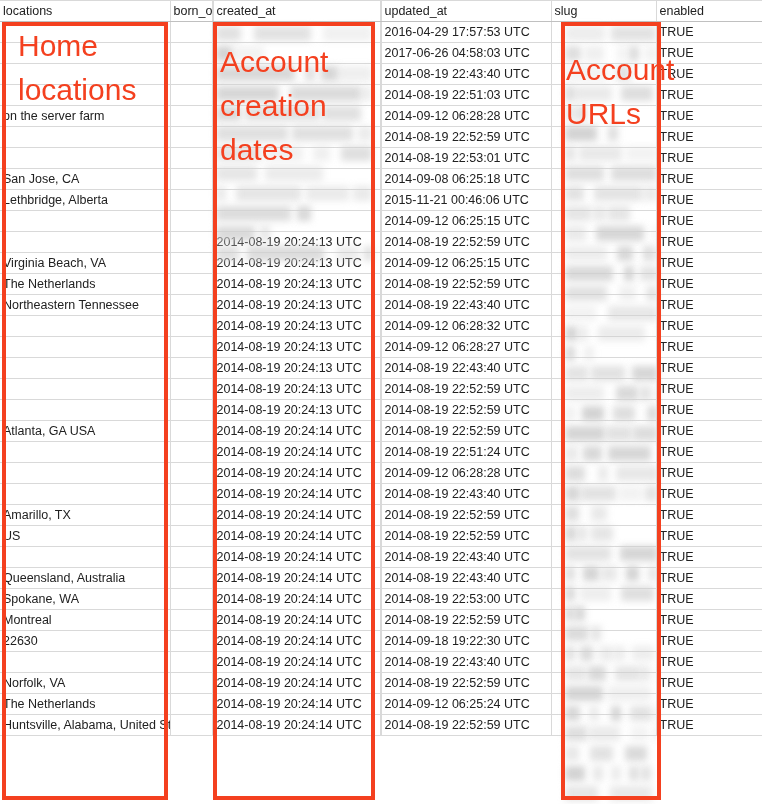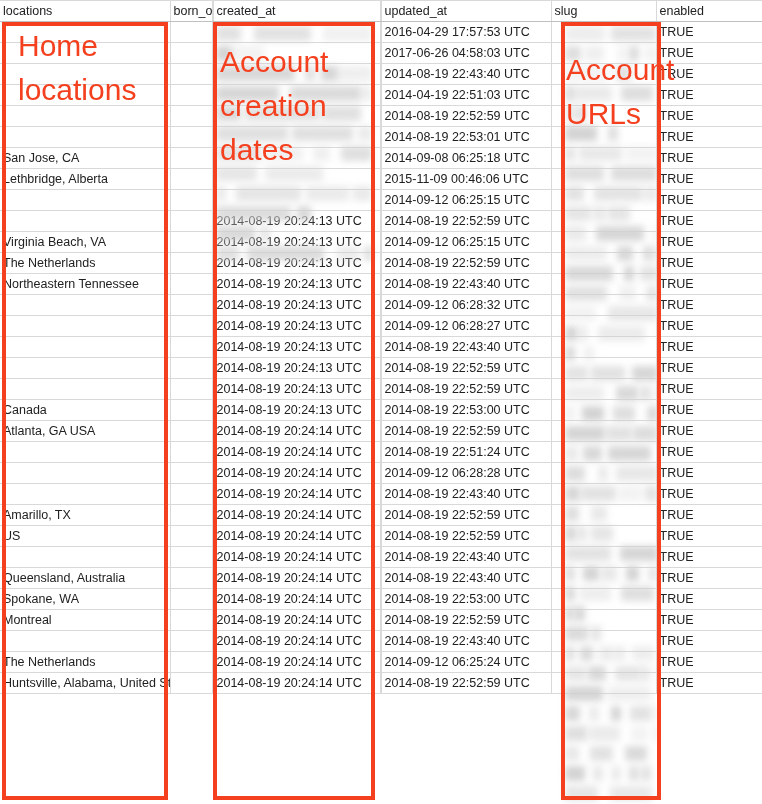--- a/index.html
+++ b/index.html
@@ -143,21 +143,31 @@
           <td>2014-08-19 22:43:40 UTC</td>
           <td class="slug-cell"></td>
           <td class="enabled-cell">TRUE</td>
         </tr>
         <tr>
           <td></td>
           <td></td>
           <td class="spacer-cell"></td>
           <td></td>
           <td class="spacer-cell"></td>
-          <td>2014-04-19 22:51:03 UTC</td>
+          <td>2014-08-19 22:51:03 UTC</td>
+          <td class="slug-cell"></td>
+          <td class="enabled-cell">TRUE</td>
+        </tr>
+        <tr>
+          <td>on the server farm</td>
+          <td></td>
+          <td class="spacer-cell"></td>
+          <td></td>
+          <td class="spacer-cell"></td>
+          <td>2014-09-12 06:28:28 UTC</td>
           <td class="slug-cell"></td>
           <td class="enabled-cell">TRUE</td>
         </tr>
         <tr>
           <td></td>
           <td></td>
           <td class="spacer-cell"></td>
           <td></td>
           <td class="spacer-cell"></td>
           <td>2014-08-19 22:52:59 UTC</td>
@@ -183,21 +193,21 @@
           <td>2014-09-08 06:25:18 UTC</td>
           <td class="slug-cell"></td>
           <td class="enabled-cell">TRUE</td>
         </tr>
         <tr>
           <td>Lethbridge, Alberta</td>
           <td></td>
           <td class="spacer-cell"></td>
           <td></td>
           <td class="spacer-cell"></td>
-          <td>2015-11-09 00:46:06 UTC</td>
+          <td>2015-11-21 00:46:06 UTC</td>
           <td class="slug-cell"></td>
           <td class="enabled-cell">TRUE</td>
         </tr>
         <tr>
           <td></td>
           <td></td>
           <td class="spacer-cell"></td>
           <td></td>
           <td class="spacer-cell"></td>
           <td>2014-09-12 06:25:15 UTC</td>
@@ -288,136 +298,146 @@
           <td></td>
           <td></td>
           <td class="spacer-cell"></td>
           <td>2014-08-19 20:24:13 UTC</td>
           <td class="spacer-cell"></td>
           <td>2014-08-19 22:52:59 UTC</td>
           <td class="slug-cell"></td>
           <td class="enabled-cell">TRUE</td>
         </tr>
         <tr>
-          <td>Canada</td>
-          <td></td>
-          <td class="spacer-cell"></td>
-          <td>2014-08-19 20:24:13 UTC</td>
+          <td>Atlanta, GA  USA</td>
+          <td></td>
+          <td class="spacer-cell"></td>
+          <td>2014-08-19 20:24:14 UTC</td>
+          <td class="spacer-cell"></td>
+          <td>2014-08-19 22:52:59 UTC</td>
+          <td class="slug-cell"></td>
+          <td class="enabled-cell">TRUE</td>
+        </tr>
+        <tr>
+          <td></td>
+          <td></td>
+          <td class="spacer-cell"></td>
+          <td>2014-08-19 20:24:14 UTC</td>
+          <td class="spacer-cell"></td>
+          <td>2014-08-19 22:51:24 UTC</td>
+          <td class="slug-cell"></td>
+          <td class="enabled-cell">TRUE</td>
+        </tr>
+        <tr>
+          <td></td>
+          <td></td>
+          <td class="spacer-cell"></td>
+          <td>2014-08-19 20:24:14 UTC</td>
+          <td class="spacer-cell"></td>
+          <td>2014-09-12 06:28:28 UTC</td>
+          <td class="slug-cell"></td>
+          <td class="enabled-cell">TRUE</td>
+        </tr>
+        <tr>
+          <td></td>
+          <td></td>
+          <td class="spacer-cell"></td>
+          <td>2014-08-19 20:24:14 UTC</td>
+          <td class="spacer-cell"></td>
+          <td>2014-08-19 22:43:40 UTC</td>
+          <td class="slug-cell"></td>
+          <td class="enabled-cell">TRUE</td>
+        </tr>
+        <tr>
+          <td>Amarillo, TX</td>
+          <td></td>
+          <td class="spacer-cell"></td>
+          <td>2014-08-19 20:24:14 UTC</td>
+          <td class="spacer-cell"></td>
+          <td>2014-08-19 22:52:59 UTC</td>
+          <td class="slug-cell"></td>
+          <td class="enabled-cell">TRUE</td>
+        </tr>
+        <tr>
+          <td>US</td>
+          <td></td>
+          <td class="spacer-cell"></td>
+          <td>2014-08-19 20:24:14 UTC</td>
+          <td class="spacer-cell"></td>
+          <td>2014-08-19 22:52:59 UTC</td>
+          <td class="slug-cell"></td>
+          <td class="enabled-cell">TRUE</td>
+        </tr>
+        <tr>
+          <td></td>
+          <td></td>
+          <td class="spacer-cell"></td>
+          <td>2014-08-19 20:24:14 UTC</td>
+          <td class="spacer-cell"></td>
+          <td>2014-08-19 22:43:40 UTC</td>
+          <td class="slug-cell"></td>
+          <td class="enabled-cell">TRUE</td>
+        </tr>
+        <tr>
+          <td>Queensland, Australia</td>
+          <td></td>
+          <td class="spacer-cell"></td>
+          <td>2014-08-19 20:24:14 UTC</td>
+          <td class="spacer-cell"></td>
+          <td>2014-08-19 22:43:40 UTC</td>
+          <td class="slug-cell"></td>
+          <td class="enabled-cell">TRUE</td>
+        </tr>
+        <tr>
+          <td>Spokane, WA</td>
+          <td></td>
+          <td class="spacer-cell"></td>
+          <td>2014-08-19 20:24:14 UTC</td>
           <td class="spacer-cell"></td>
           <td>2014-08-19 22:53:00 UTC</td>
           <td class="slug-cell"></td>
           <td class="enabled-cell">TRUE</td>
         </tr>
         <tr>
-          <td>Atlanta, GA  USA</td>
-          <td></td>
-          <td class="spacer-cell"></td>
-          <td>2014-08-19 20:24:14 UTC</td>
-          <td class="spacer-cell"></td>
-          <td>2014-08-19 22:52:59 UTC</td>
-          <td class="slug-cell"></td>
-          <td class="enabled-cell">TRUE</td>
-        </tr>
-        <tr>
-          <td></td>
-          <td></td>
-          <td class="spacer-cell"></td>
-          <td>2014-08-19 20:24:14 UTC</td>
-          <td class="spacer-cell"></td>
-          <td>2014-08-19 22:51:24 UTC</td>
-          <td class="slug-cell"></td>
-          <td class="enabled-cell">TRUE</td>
-        </tr>
-        <tr>
-          <td></td>
-          <td></td>
-          <td class="spacer-cell"></td>
-          <td>2014-08-19 20:24:14 UTC</td>
-          <td class="spacer-cell"></td>
-          <td>2014-09-12 06:28:28 UTC</td>
+          <td>Montreal</td>
+          <td></td>
+          <td class="spacer-cell"></td>
+          <td>2014-08-19 20:24:14 UTC</td>
+          <td class="spacer-cell"></td>
+          <td>2014-08-19 22:52:59 UTC</td>
+          <td class="slug-cell"></td>
+          <td class="enabled-cell">TRUE</td>
+        </tr>
+        <tr>
+          <td class="num">22630</td>
+          <td></td>
+          <td class="spacer-cell"></td>
+          <td>2014-08-19 20:24:14 UTC</td>
+          <td class="spacer-cell"></td>
+          <td>2014-09-18 19:22:30 UTC</td>
           <td class="slug-cell"></td>
           <td class="enabled-cell">TRUE</td>
         </tr>
         <tr>
           <td></td>
           <td></td>
           <td class="spacer-cell"></td>
           <td>2014-08-19 20:24:14 UTC</td>
           <td class="spacer-cell"></td>
           <td>2014-08-19 22:43:40 UTC</td>
           <td class="slug-cell"></td>
           <td class="enabled-cell">TRUE</td>
         </tr>
         <tr>
-          <td>Amarillo, TX</td>
-          <td></td>
-          <td class="spacer-cell"></td>
-          <td>2014-08-19 20:24:14 UTC</td>
-          <td class="spacer-cell"></td>
-          <td>2014-08-19 22:52:59 UTC</td>
-          <td class="slug-cell"></td>
-          <td class="enabled-cell">TRUE</td>
-        </tr>
-        <tr>
-          <td>US</td>
-          <td></td>
-          <td class="spacer-cell"></td>
-          <td>2014-08-19 20:24:14 UTC</td>
-          <td class="spacer-cell"></td>
-          <td>2014-08-19 22:52:59 UTC</td>
-          <td class="slug-cell"></td>
-          <td class="enabled-cell">TRUE</td>
-        </tr>
-        <tr>
-          <td></td>
-          <td></td>
-          <td class="spacer-cell"></td>
-          <td>2014-08-19 20:24:14 UTC</td>
-          <td class="spacer-cell"></td>
-          <td>2014-08-19 22:43:40 UTC</td>
-          <td class="slug-cell"></td>
-          <td class="enabled-cell">TRUE</td>
-        </tr>
-        <tr>
-          <td>Queensland, Australia</td>
-          <td></td>
-          <td class="spacer-cell"></td>
-          <td>2014-08-19 20:24:14 UTC</td>
-          <td class="spacer-cell"></td>
-          <td>2014-08-19 22:43:40 UTC</td>
-          <td class="slug-cell"></td>
-          <td class="enabled-cell">TRUE</td>
-        </tr>
-        <tr>
-          <td>Spokane, WA</td>
-          <td></td>
-          <td class="spacer-cell"></td>
-          <td>2014-08-19 20:24:14 UTC</td>
-          <td class="spacer-cell"></td>
-          <td>2014-08-19 22:53:00 UTC</td>
-          <td class="slug-cell"></td>
-          <td class="enabled-cell">TRUE</td>
-        </tr>
-        <tr>
-          <td>Montreal</td>
-          <td></td>
-          <td class="spacer-cell"></td>
-          <td>2014-08-19 20:24:14 UTC</td>
-          <td class="spacer-cell"></td>
-          <td>2014-08-19 22:52:59 UTC</td>
-          <td class="slug-cell"></td>
-          <td class="enabled-cell">TRUE</td>
-        </tr>
-        <tr>
-          <td></td>
-          <td></td>
-          <td class="spacer-cell"></td>
-          <td>2014-08-19 20:24:14 UTC</td>
-          <td class="spacer-cell"></td>
-          <td>2014-08-19 22:43:40 UTC</td>
+          <td>Norfolk, VA</td>
+          <td></td>
+          <td class="spacer-cell"></td>
+          <td>2014-08-19 20:24:14 UTC</td>
+          <td class="spacer-cell"></td>
+          <td>2014-08-19 22:52:59 UTC</td>
           <td class="slug-cell"></td>
           <td class="enabled-cell">TRUE</td>
         </tr>
         <tr>
           <td>The Netherlands</td>
           <td></td>
           <td class="spacer-cell"></td>
           <td>2014-08-19 20:24:14 UTC</td>
           <td class="spacer-cell"></td>
           <td>2014-09-12 06:25:24 UTC</td>

